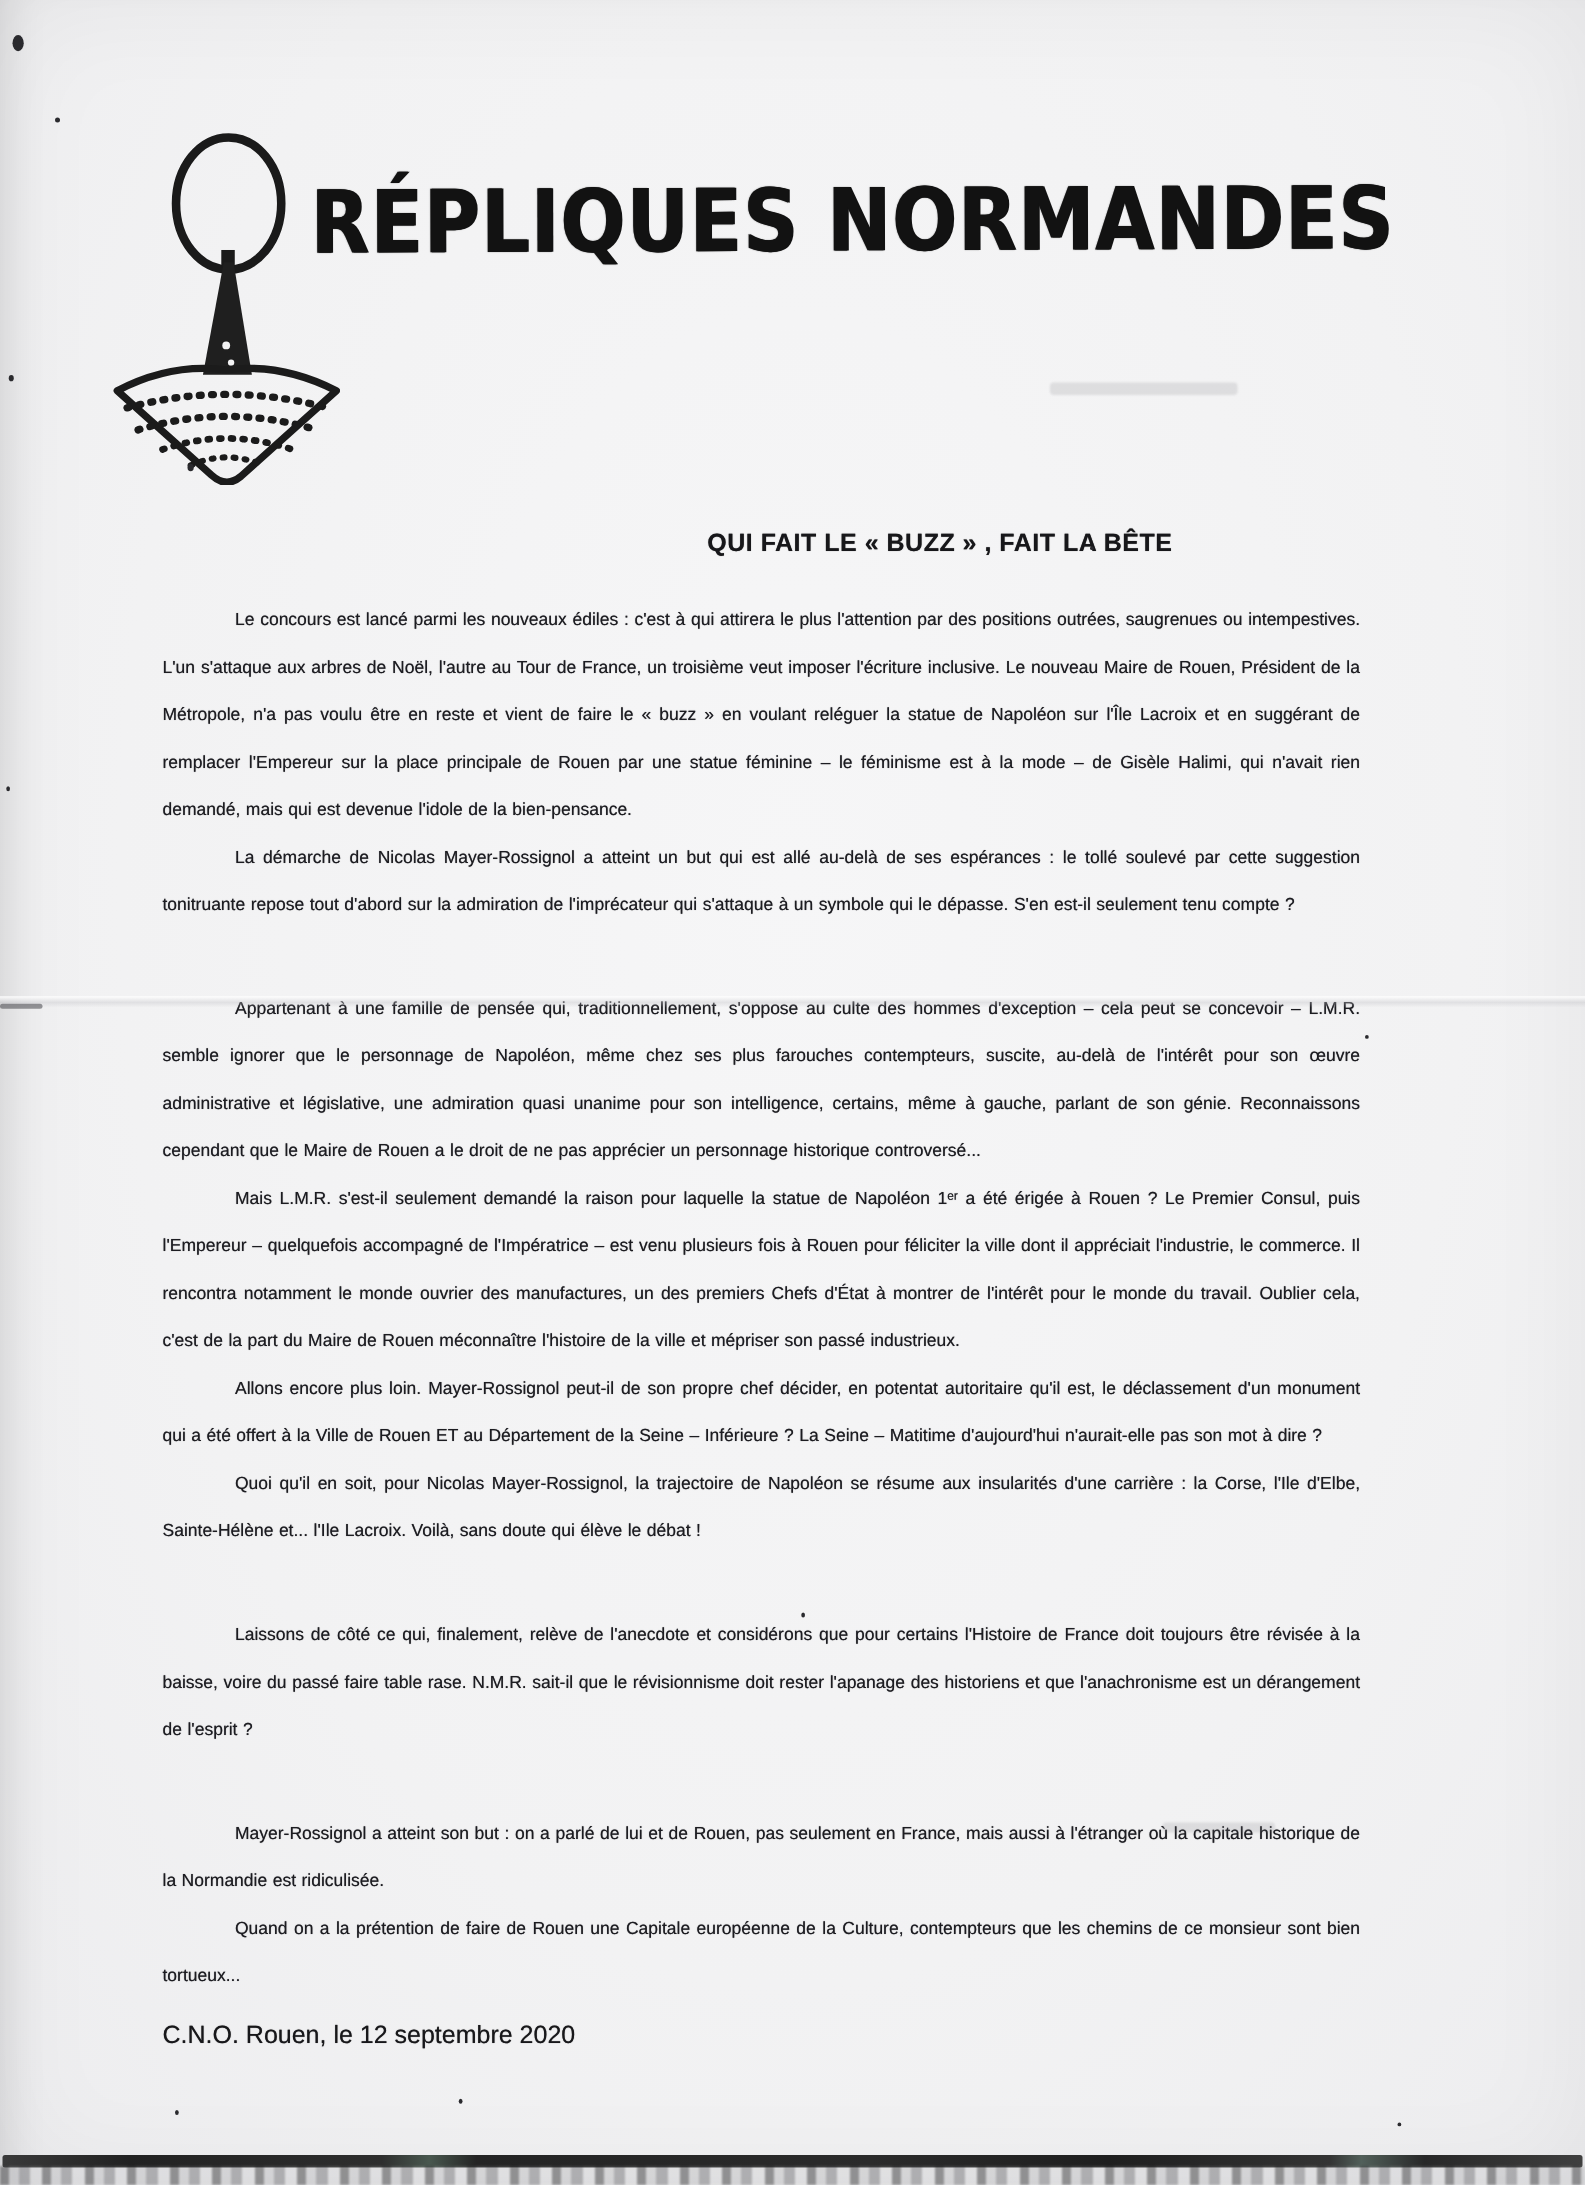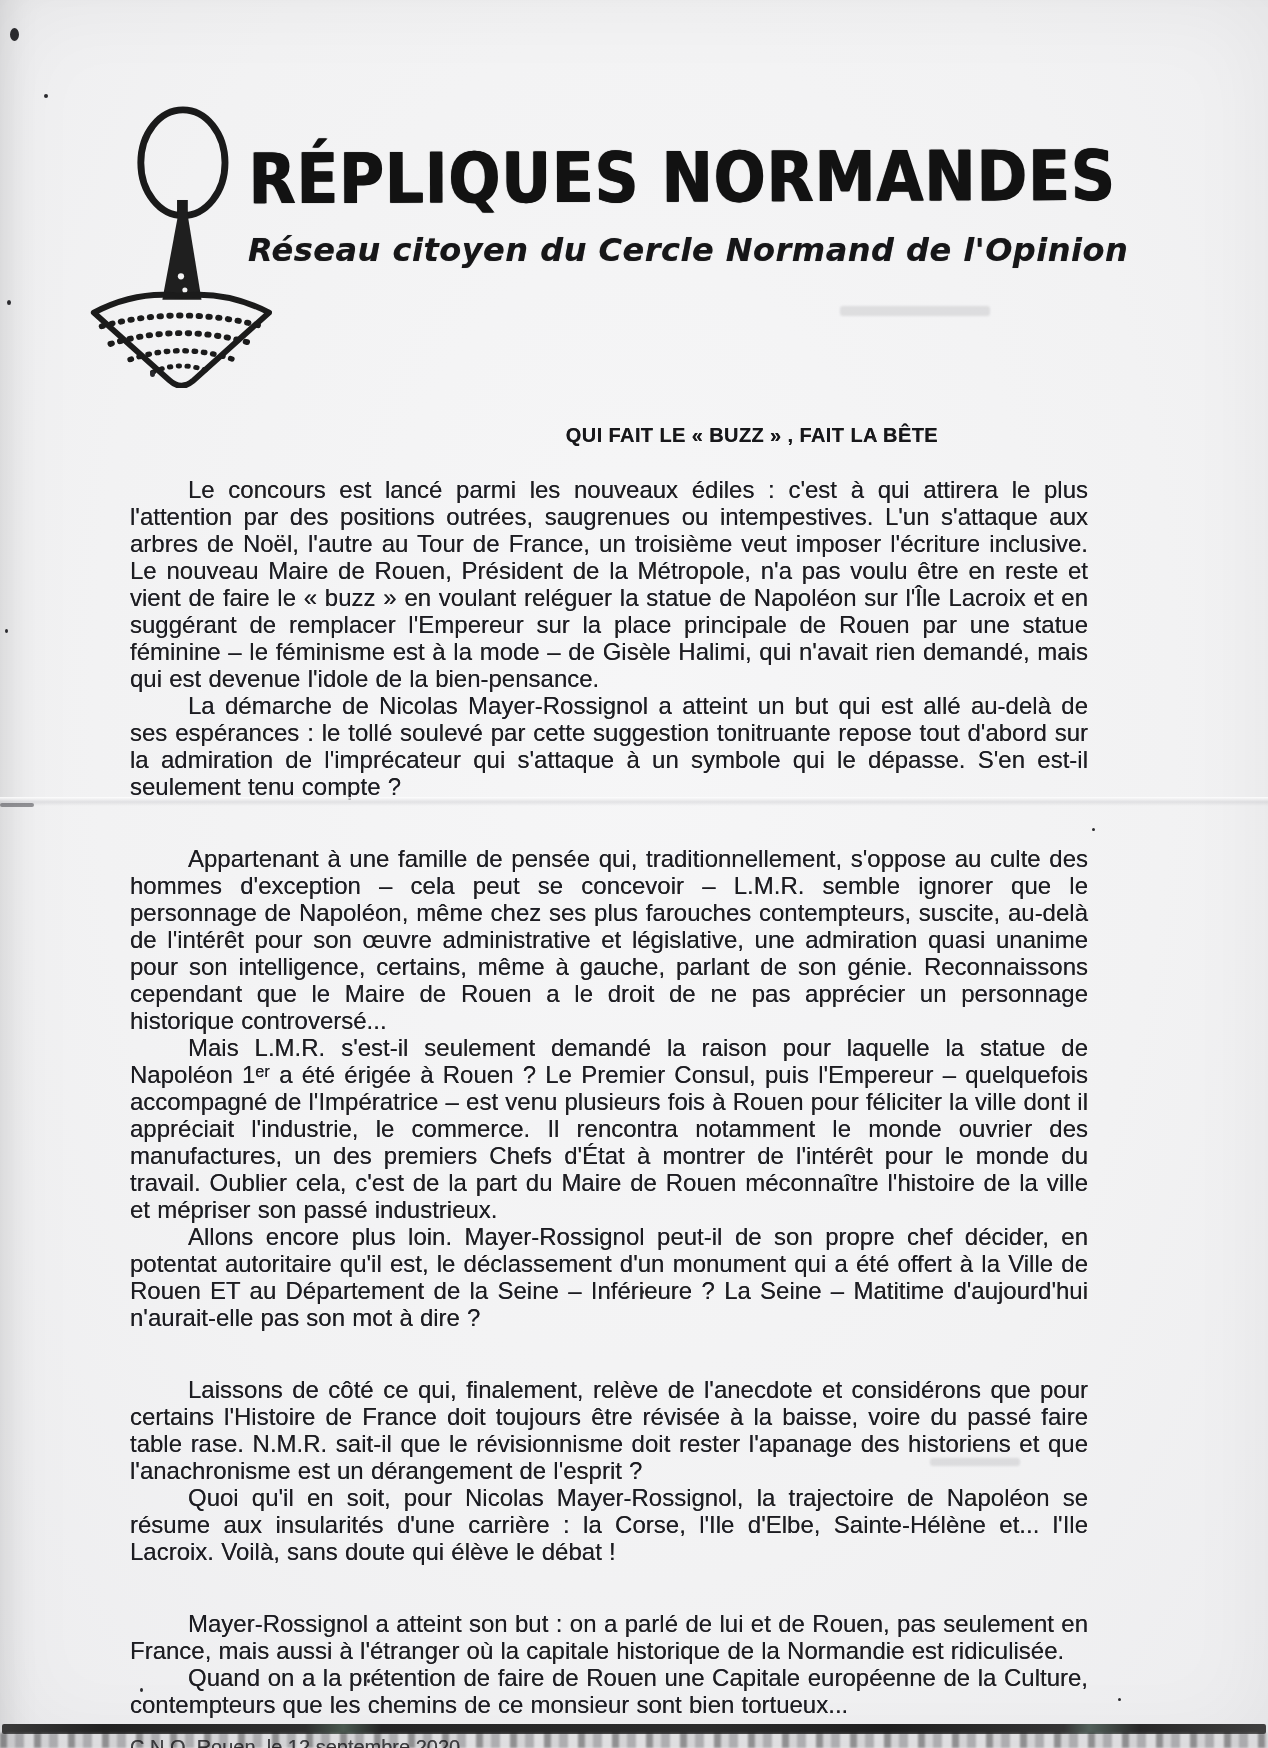--- a/index.html
+++ b/index.html
@@ -51,22 +51,22 @@
     text-align:right;
     font-size:20px;
     font-weight:600;
     letter-spacing:.4px;
     line-height:27px;
     color:#17171a;
     text-shadow:0 0 .6px rgba(10,10,10,.75);
   }
   .para {
     margin:0;
-    font-size:24px;
-    line-height:27px;
+    font-size:14px;
+    line-height:38px;
     text-align:justify;
     text-indent:58px;
     color:#1c1c21;
     text-shadow:0 0 .6px rgba(15,15,20,.7);
     word-spacing:.5px;
   }
   .gap { margin-top:45px; }
   .signature {
     margin-top:16px;
     padding-right:18px;
@@ -115,33 +115,32 @@
         <circle cx="101" cy="190" r="2.6" fill="#f3f3f4"></circle>
         <path d="M8 213 Q52 190 97 196 Q142 190 187 213 L109 283 Q97 293 85 282 Z" fill="none" stroke="#1b1b1b" stroke-width="6" stroke-linejoin="round"></path>
         <path d="M16 227 Q97 205 180 227" fill="none" stroke="#1b1b1b" stroke-width="6" stroke-dasharray="1.5 8.5" stroke-linecap="round"></path>
         <path d="M25 245 Q97 223 171 245" fill="none" stroke="#1b1b1b" stroke-width="6" stroke-dasharray="1.5 8.5" stroke-linecap="round"></path>
         <path d="M45 261 Q97 243 151 261" fill="none" stroke="#1b1b1b" stroke-width="5.5" stroke-dasharray="1.5 8" stroke-linecap="round"></path>
         <path d="M68 274 Q97 261 128 274" fill="none" stroke="#1b1b1b" stroke-width="5" stroke-dasharray="1.5 7.5" stroke-linecap="round"></path>
       </svg>
     </div>
     <div class="masthead-text">
       <h1 class="nl-title">RÉPLIQUES NORMANDES</h1>
-      <div class="nl-subtitle">Réseau citoyen du Cercle Normand de l'Opinion</div>
     </div>
   </header>
 
   <main class="letter">
     <h2 class="headline">QUI FAIT LE « BUZZ » , FAIT LA BÊTE</h2>
     <p class="para">Le concours est lancé parmi les nouveaux édiles : c'est à qui attirera le plus l'attention par des positions outrées, saugrenues ou intempestives. L'un s'attaque aux arbres de Noël, l'autre au Tour de France, un troisième veut imposer l'écriture inclusive. Le nouveau Maire de Rouen, Président de la Métropole, n'a pas voulu être en reste et vient de faire le « buzz » en voulant reléguer la statue de Napoléon sur l'Île Lacroix et en suggérant de remplacer l'Empereur sur la place principale de Rouen par une statue féminine – le féminisme est à la mode – de Gisèle Halimi, qui n'avait rien demandé, mais qui est devenue l'idole de la bien-pensance.</p>
     <p class="para">La démarche de Nicolas Mayer-Rossignol a atteint un but qui est allé au-delà de ses espérances : le tollé soulevé par cette suggestion tonitruante repose tout d'abord sur la admiration de l'imprécateur qui s'attaque à un symbole qui le dépasse. S'en est-il seulement tenu compte ?</p>
     <p class="para gap">Appartenant à une famille de pensée qui, traditionnellement, s'oppose au culte des hommes d'exception – cela peut se concevoir – L.M.R. semble ignorer que le personnage de Napoléon, même chez ses plus farouches contempteurs, suscite, au-delà de l'intérêt pour son œuvre administrative et législative, une admiration quasi unanime pour son intelligence, certains, même à gauche, parlant de son génie. Reconnaissons cependant que le Maire de Rouen a le droit de ne pas apprécier un personnage historique controversé...</p>
     <p class="para">Mais L.M.R. s'est-il seulement demandé la raison pour laquelle la statue de Napoléon 1ᵉʳ a été érigée à Rouen ? Le Premier Consul, puis l'Empereur – quelquefois accompagné de l'Impératrice – est venu plusieurs fois à Rouen pour féliciter la ville dont il appréciait l'industrie, le commerce. Il rencontra notamment le monde ouvrier des manufactures, un des premiers Chefs d'État à montrer de l'intérêt pour le monde du travail. Oublier cela, c'est de la part du Maire de Rouen méconnaître l'histoire de la ville et mépriser son passé industrieux.</p>
     <p class="para">Allons encore plus loin. Mayer-Rossignol peut-il de son propre chef décider, en potentat autoritaire qu'il est, le déclassement d'un monument qui a été offert à la Ville de Rouen ET au Département de la Seine – Inférieure ? La Seine – Matitime d'aujourd'hui n'aurait-elle pas son mot à dire ?</p>
+    <p class="para">Quoi qu'il en soit, pour Nicolas Mayer-Rossignol, la trajectoire de Napoléon se résume aux insularités d'une carrière : la Corse, l'Ile d'Elbe, Sainte-Hélène et... l'Ile Lacroix. Voilà, sans doute qui élève le débat !</p>
     <p class="para gap">Laissons de côté ce qui, finalement, relève de l'anecdote et considérons que pour certains l'Histoire de France doit toujours être révisée à la baisse, voire du passé faire table rase. N.M.R. sait-il que le révisionnisme doit rester l'apanage des historiens et que l'anachronisme est un dérangement de l'esprit ?</p>
-    <p class="para">Quoi qu'il en soit, pour Nicolas Mayer-Rossignol, la trajectoire de Napoléon se résume aux insularités d'une carrière : la Corse, l'Ile d'Elbe, Sainte-Hélène et... l'Ile Lacroix. Voilà, sans doute qui élève le débat !</p>
     <p class="para gap">Mayer-Rossignol a atteint son but : on a parlé de lui et de Rouen, pas seulement en France, mais aussi à l'étranger où la capitale historique de la Normandie est ridiculisée.</p>
     <p class="para">Quand on a la prétention de faire de Rouen une Capitale européenne de la Culture, contempteurs que les chemins de ce monsieur sont bien tortueux...</p>
     <div class="signature">C.N.O. Rouen, le 12 septembre 2020</div>
   </main>
 
   <div class="crease"></div>
   <div class="crease-dash"></div>
 
   <div class="speck" style="left:10px; top:28px; width:9px; height:13px;"></div>
   <div class="speck" style="left:44px; top:94px; width:4px; height:4px;"></div>

